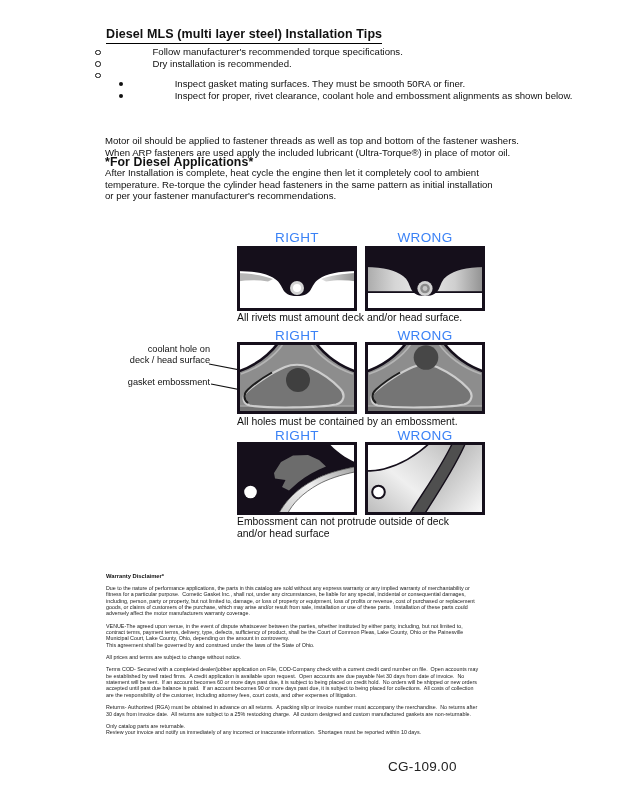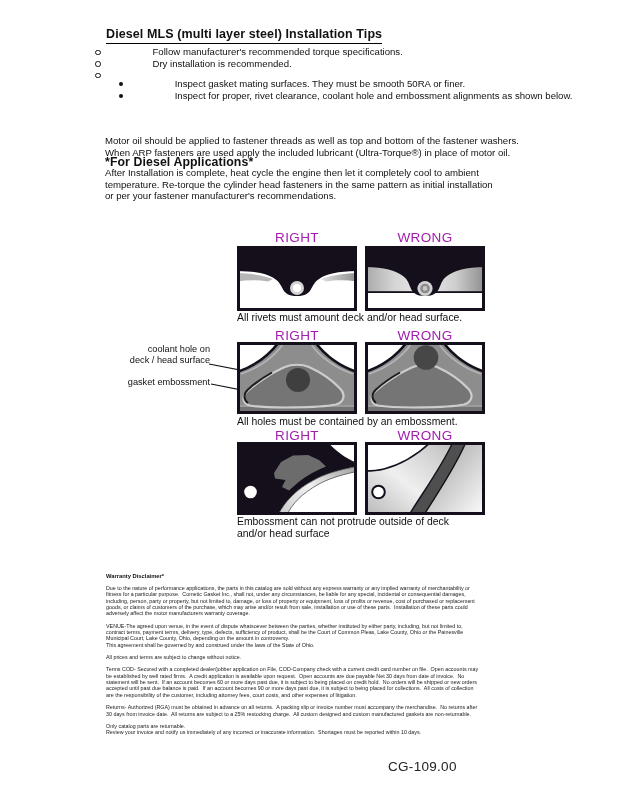--- a/index.html
+++ b/index.html
@@ -16,21 +16,21 @@
   .b-row{display:flex;align-items:flex-start;gap:48px;}
   .b-row.sub{margin-left:23px;}
   .mk{flex:0 0 auto;display:inline-block;margin:3.6px 4px 0 0;}
   .mk.open{width:3.5px;height:3.5px;border:1px solid #111;border-radius:50%;}
   .mk.fill{width:4.2px;height:4.2px;background:#111;border-radius:50%;margin-top:3.8px;margin-left:.5px;}
   .h2{left:105px;top:115px;font-size:12.3px;font-weight:bold;letter-spacing:.1px;margin-top:40px;}
   .para{font-size:9.6px;line-height:11.5px;white-space:pre;}
   .p1{left:105px;top:135px;}
   .p2{left:105px;top:167px;}
   .note{left:105px;top:206px;font-size:9.6px;white-space:nowrap;}
-  .dg-label{width:120px;text-align:center;font-size:13.5px;letter-spacing:.4px;color:#a21caf;}
+  .dg-label{width:120px;text-align:center;font-size:13.5px;letter-spacing:.4px;color:#3b82f6;}
   .caption{font-size:10.4px;line-height:11.8px;color:#101010;white-space:pre-line;}
   .ann{font-size:9.2px;line-height:10.6px;text-align:right;white-space:pre-line;color:#101010;}
   .disc{left:106px;top:573px;width:420px;}
   .disc-h{font-size:5.8px;font-weight:bold;margin-bottom:6px;}
   .disc-p{font-size:5.35px;line-height:6.35px;white-space:pre;margin-bottom:6px;color:#1a1a1a;}
   .code{left:388px;top:759px;font-size:13.5px;color:#222;letter-spacing:.3px;}
   svg{display:block;}
 </style>
 </head>
 <body>

